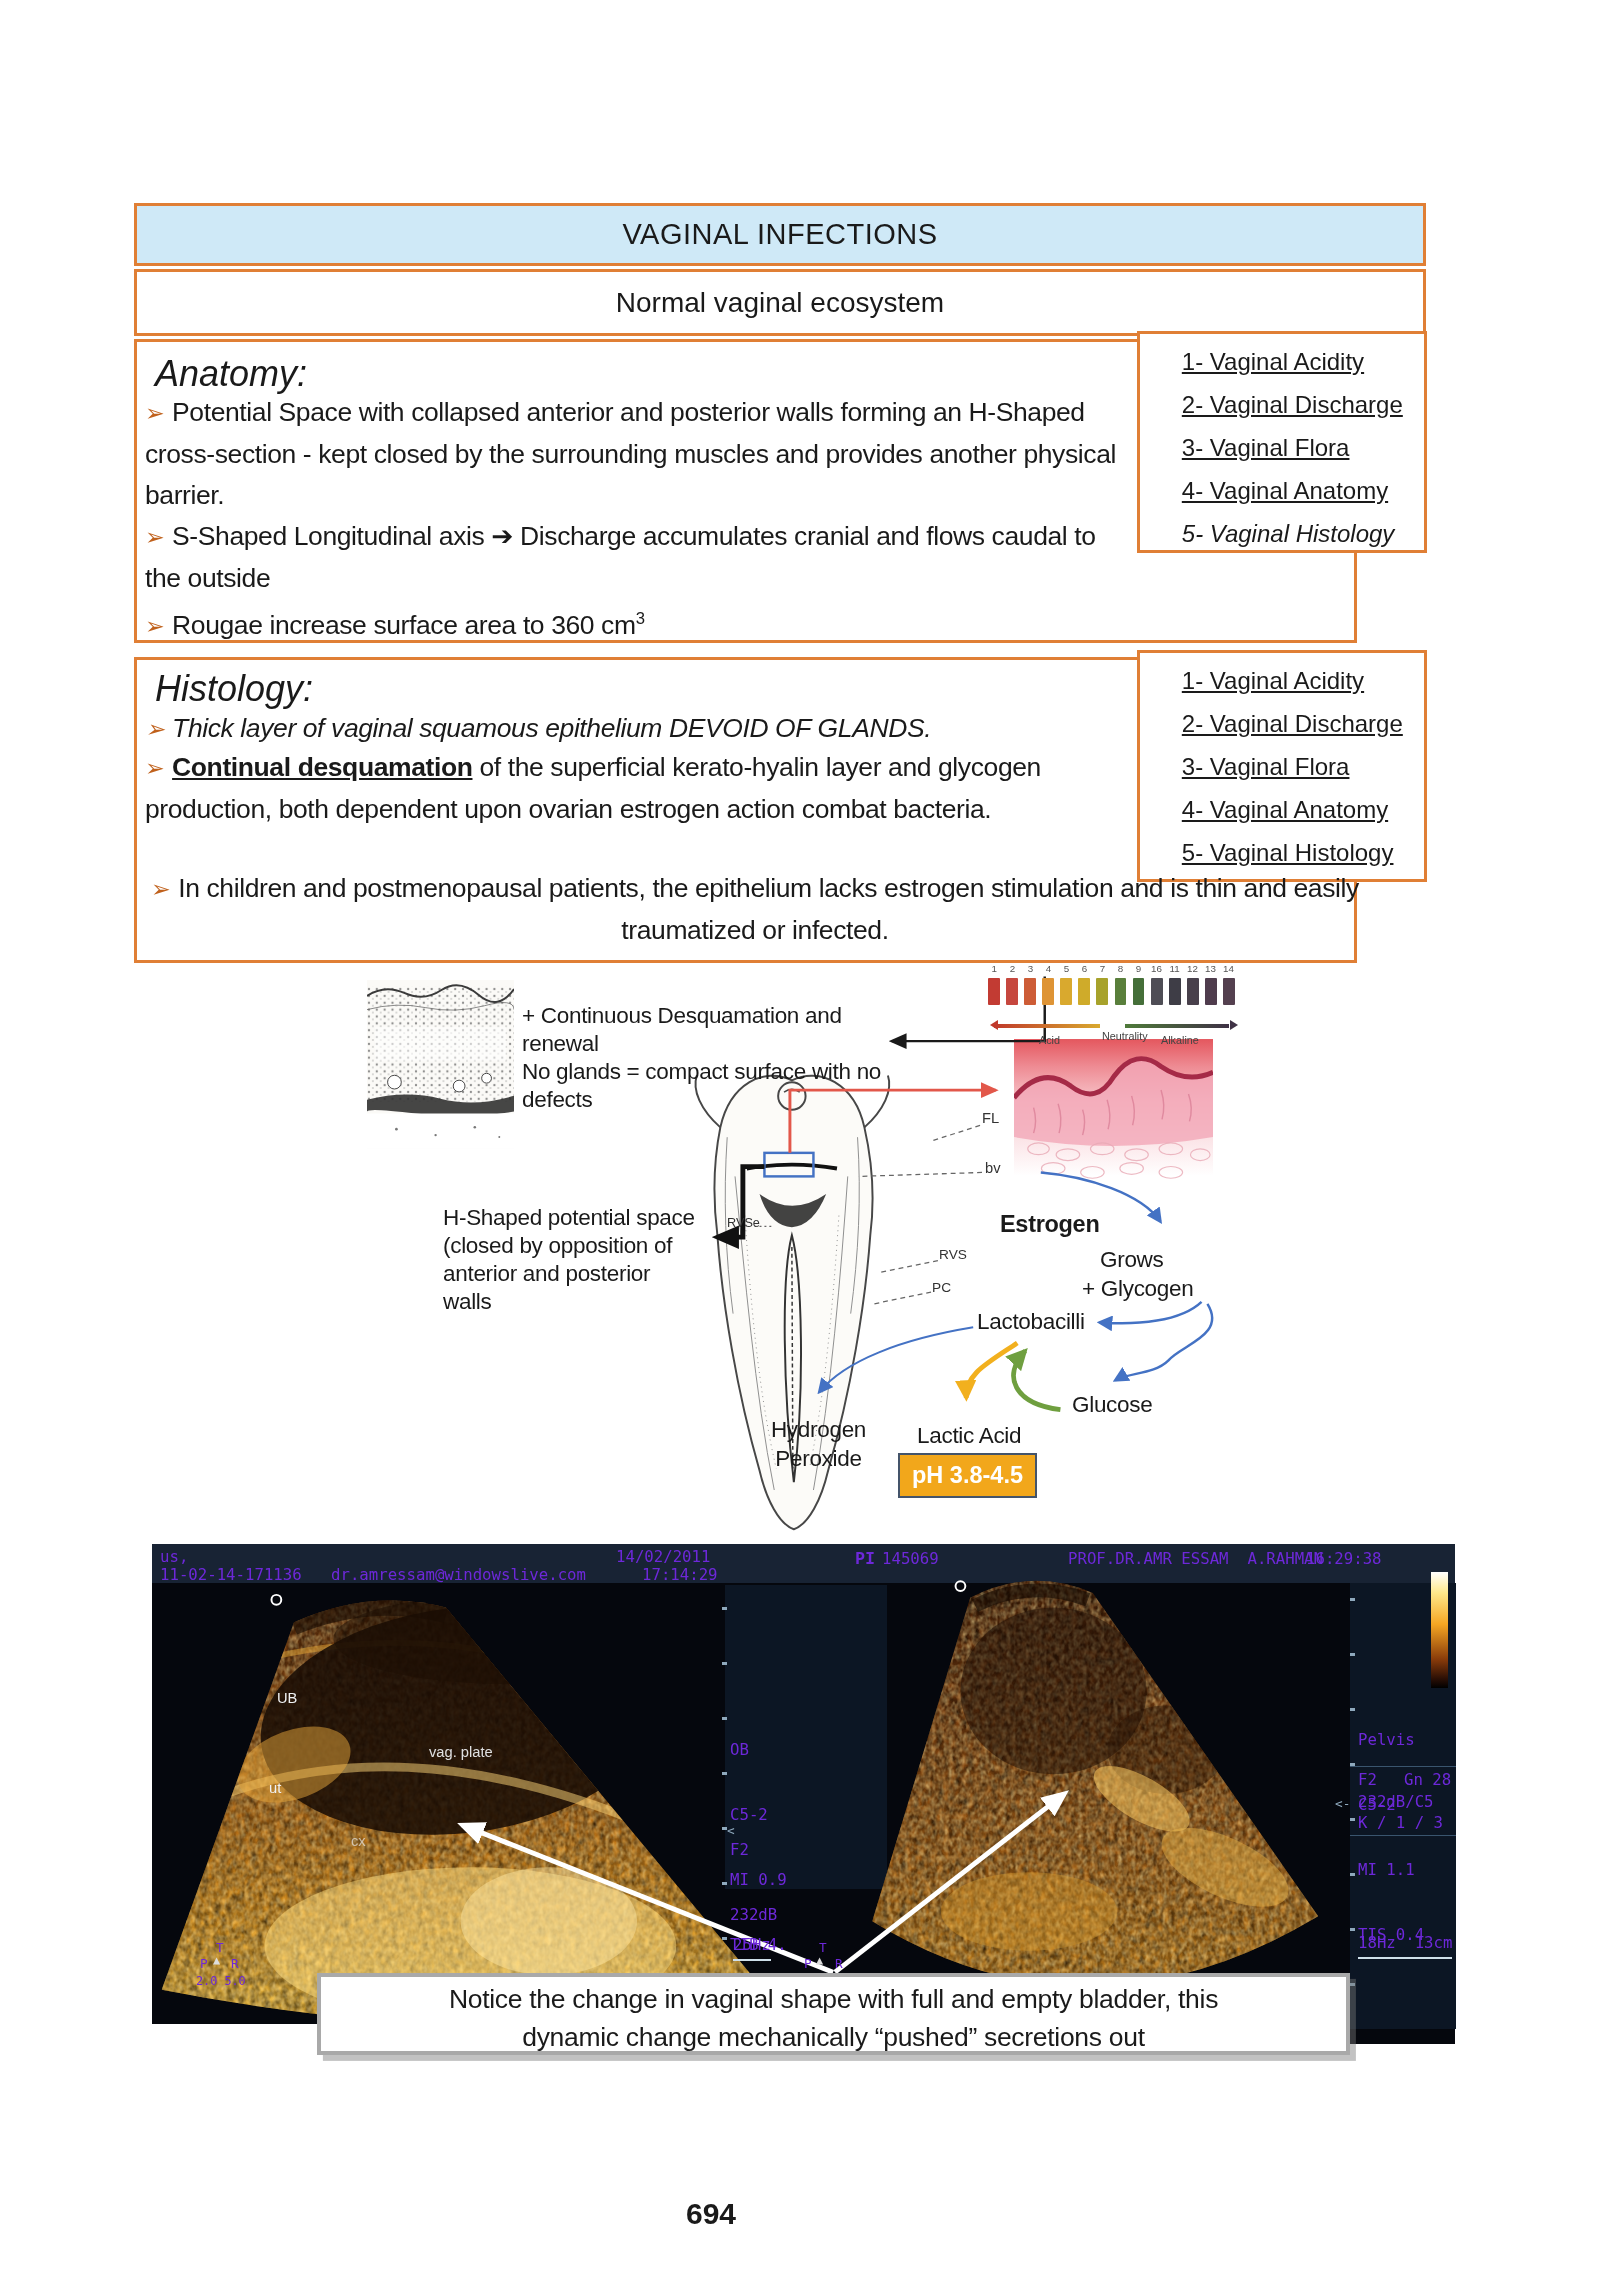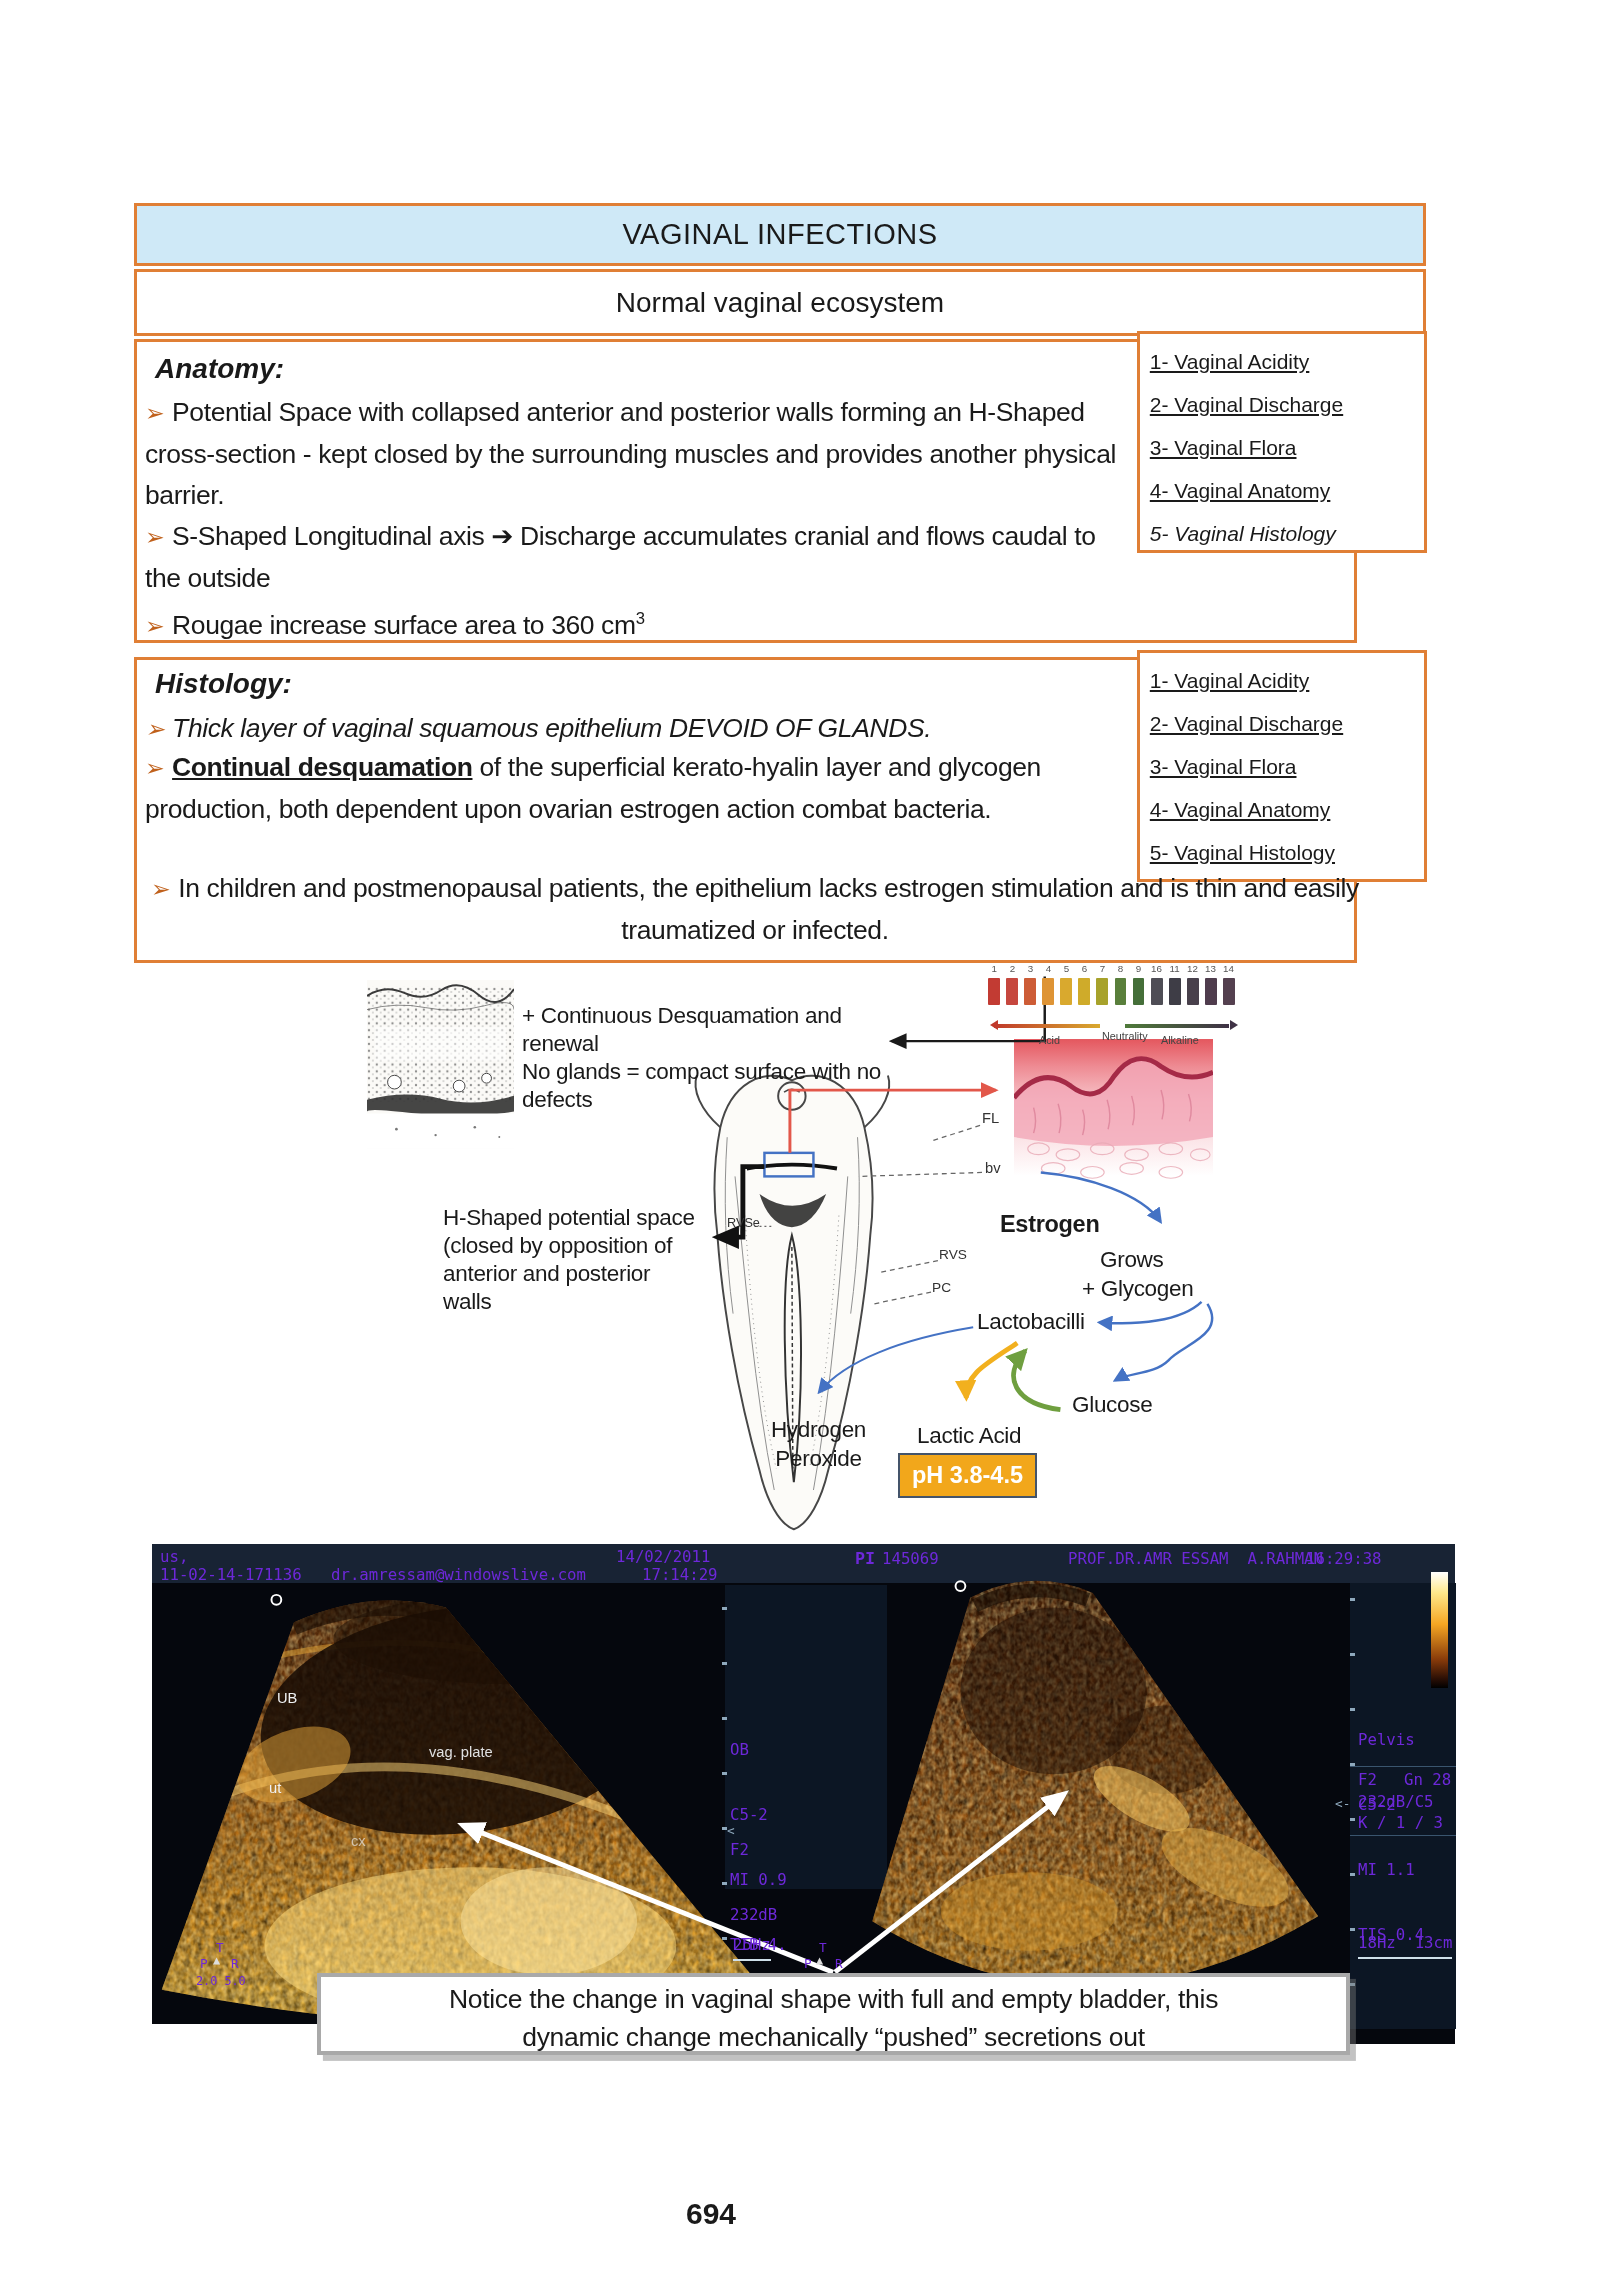--- a/index.html
+++ b/index.html
@@ -5,25 +5,25 @@
   html,body{margin:0;padding:0;background:#ffffff;}
   #page{position:relative;width:1621px;height:2293px;background:#fff;overflow:hidden;
         font-family:"Liberation Sans",sans-serif;color:#1a1a1a;}
   .abs{position:absolute;}
   .obox{border:3.9px solid #e07f35;background:#fff;box-sizing:border-box;}
   .ctr{text-align:center;}
   .title-box{left:134px;top:203px;width:1292px;height:63px;background:#cfe9f7;
              line-height:57px;font-size:29px;letter-spacing:0.5px;z-index:1;}
   .sub-box{left:134px;top:269px;width:1292px;height:67px;line-height:61px;font-size:28px;z-index:1;}
   .sec-box{z-index:1;}
-  .heading{font-style:italic;font-size:28px;z-index:3;font-weight:bold;}
+  .heading{font-style:italic;font-size:36px;z-index:3;}
   .btxt{font-size:26.5px;line-height:41px;letter-spacing:-0.4px;z-index:3;}
   .mk{color:#c0611c;font-size:23.5px;padding-right:7.8px;}
   .sidebar{z-index:2;padding:5.9px 9.8px;}
-  .trow{font-size:21px;line-height:43px;white-space:nowrap;}
+  .trow{font-size:24px;line-height:43px;white-space:nowrap;margin-left:32px;}
   .tu{text-decoration:underline;}
   .ti{font-style:italic;}
   .fig-note{font-size:22.5px;line-height:28px;z-index:3;letter-spacing:-0.3px;}
   .flow-lbl{font-size:22.5px;z-index:3;letter-spacing:-0.3px;}
   .draw-lbl{font-size:14.7px;color:#333;z-index:3;}
   .ph-wrap{left:988px;top:963px;width:247px;height:90px;z-index:3;}
   .ph-nums{display:flex;justify-content:space-between;height:13.7px;}
   .ph-num{width:12.7px;font-size:9.8px;color:#555;text-align:center;}
   .ph-bars{display:flex;justify-content:space-between;margin-top:1px;height:27.4px;}
   .ph-bar{width:11.8px;height:27.4px;border-radius:1px;}

